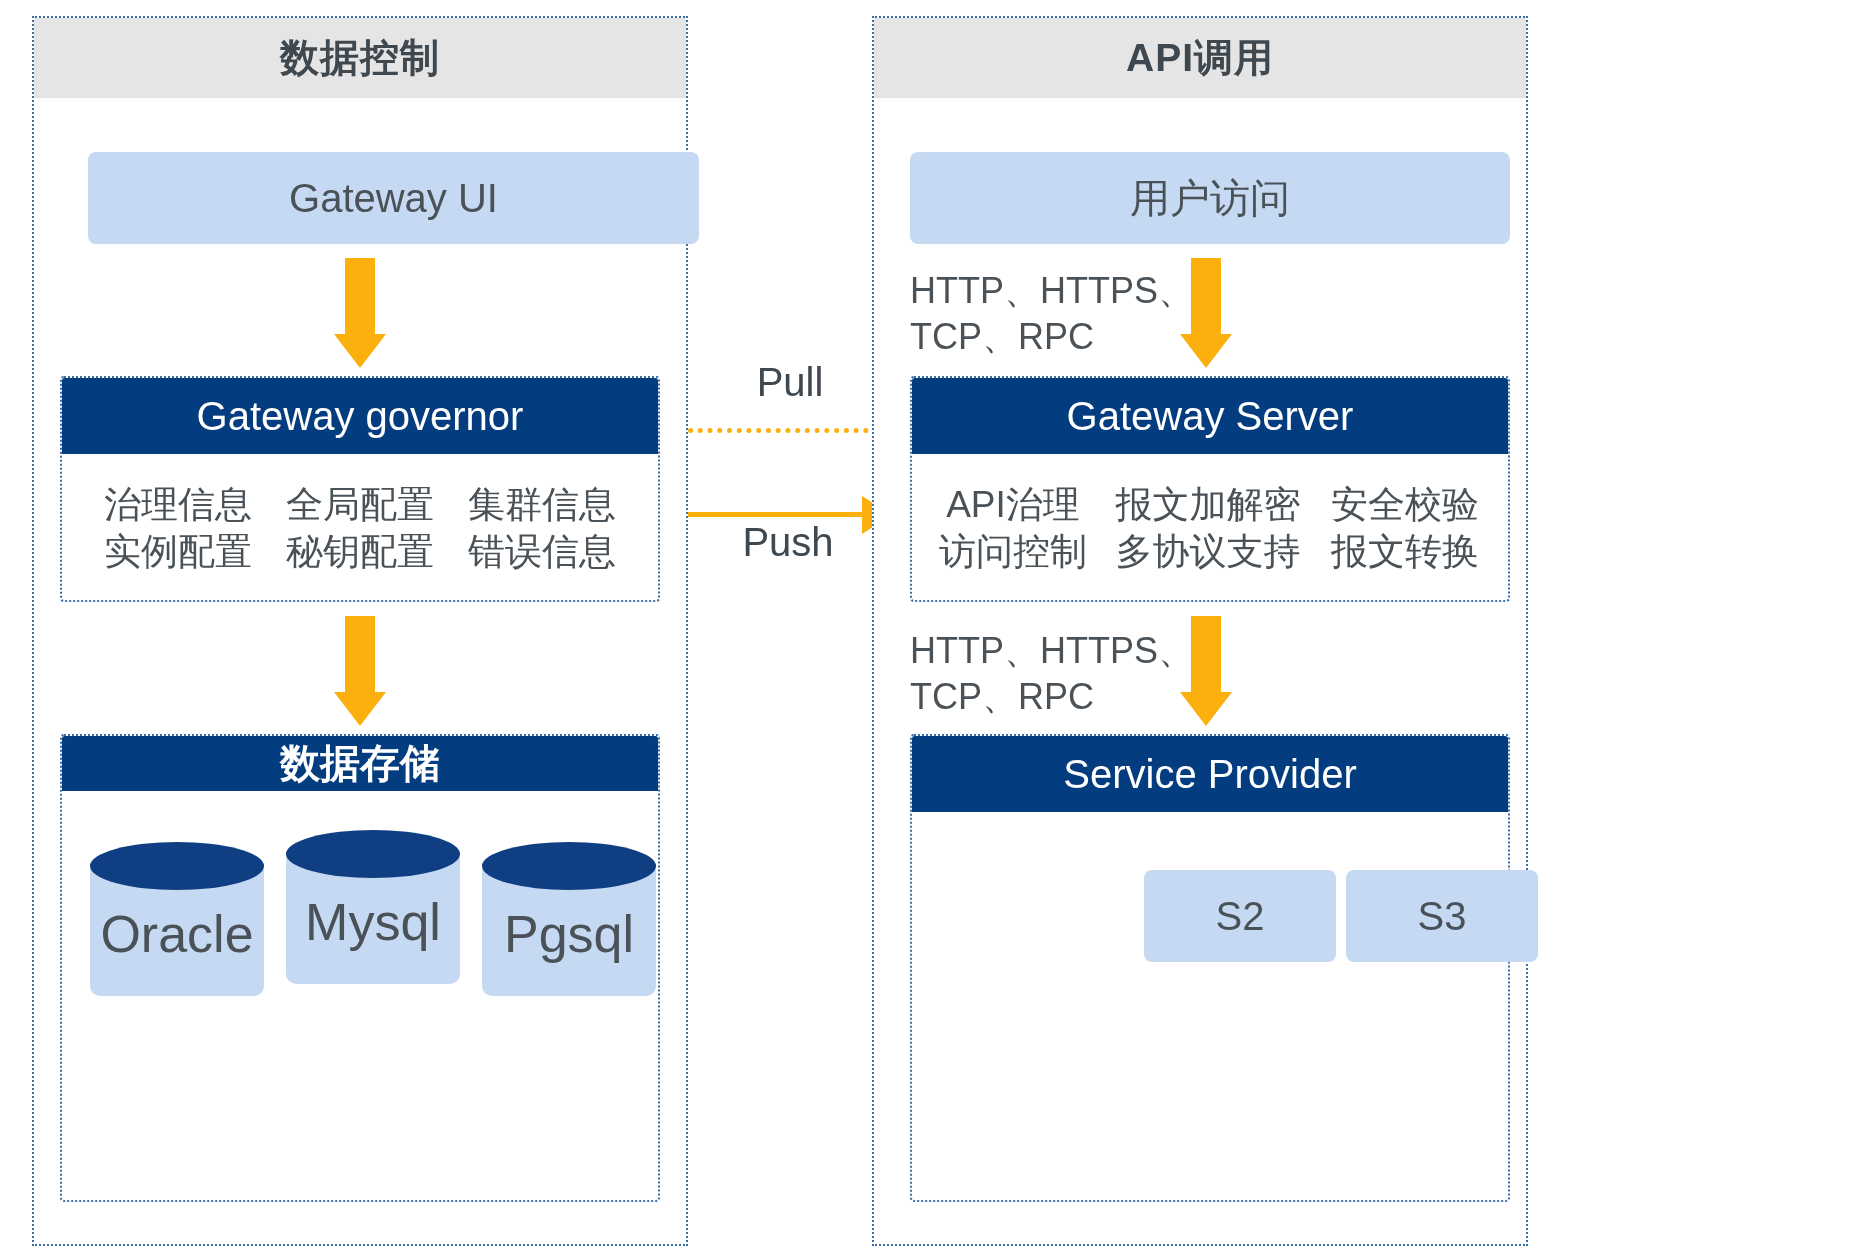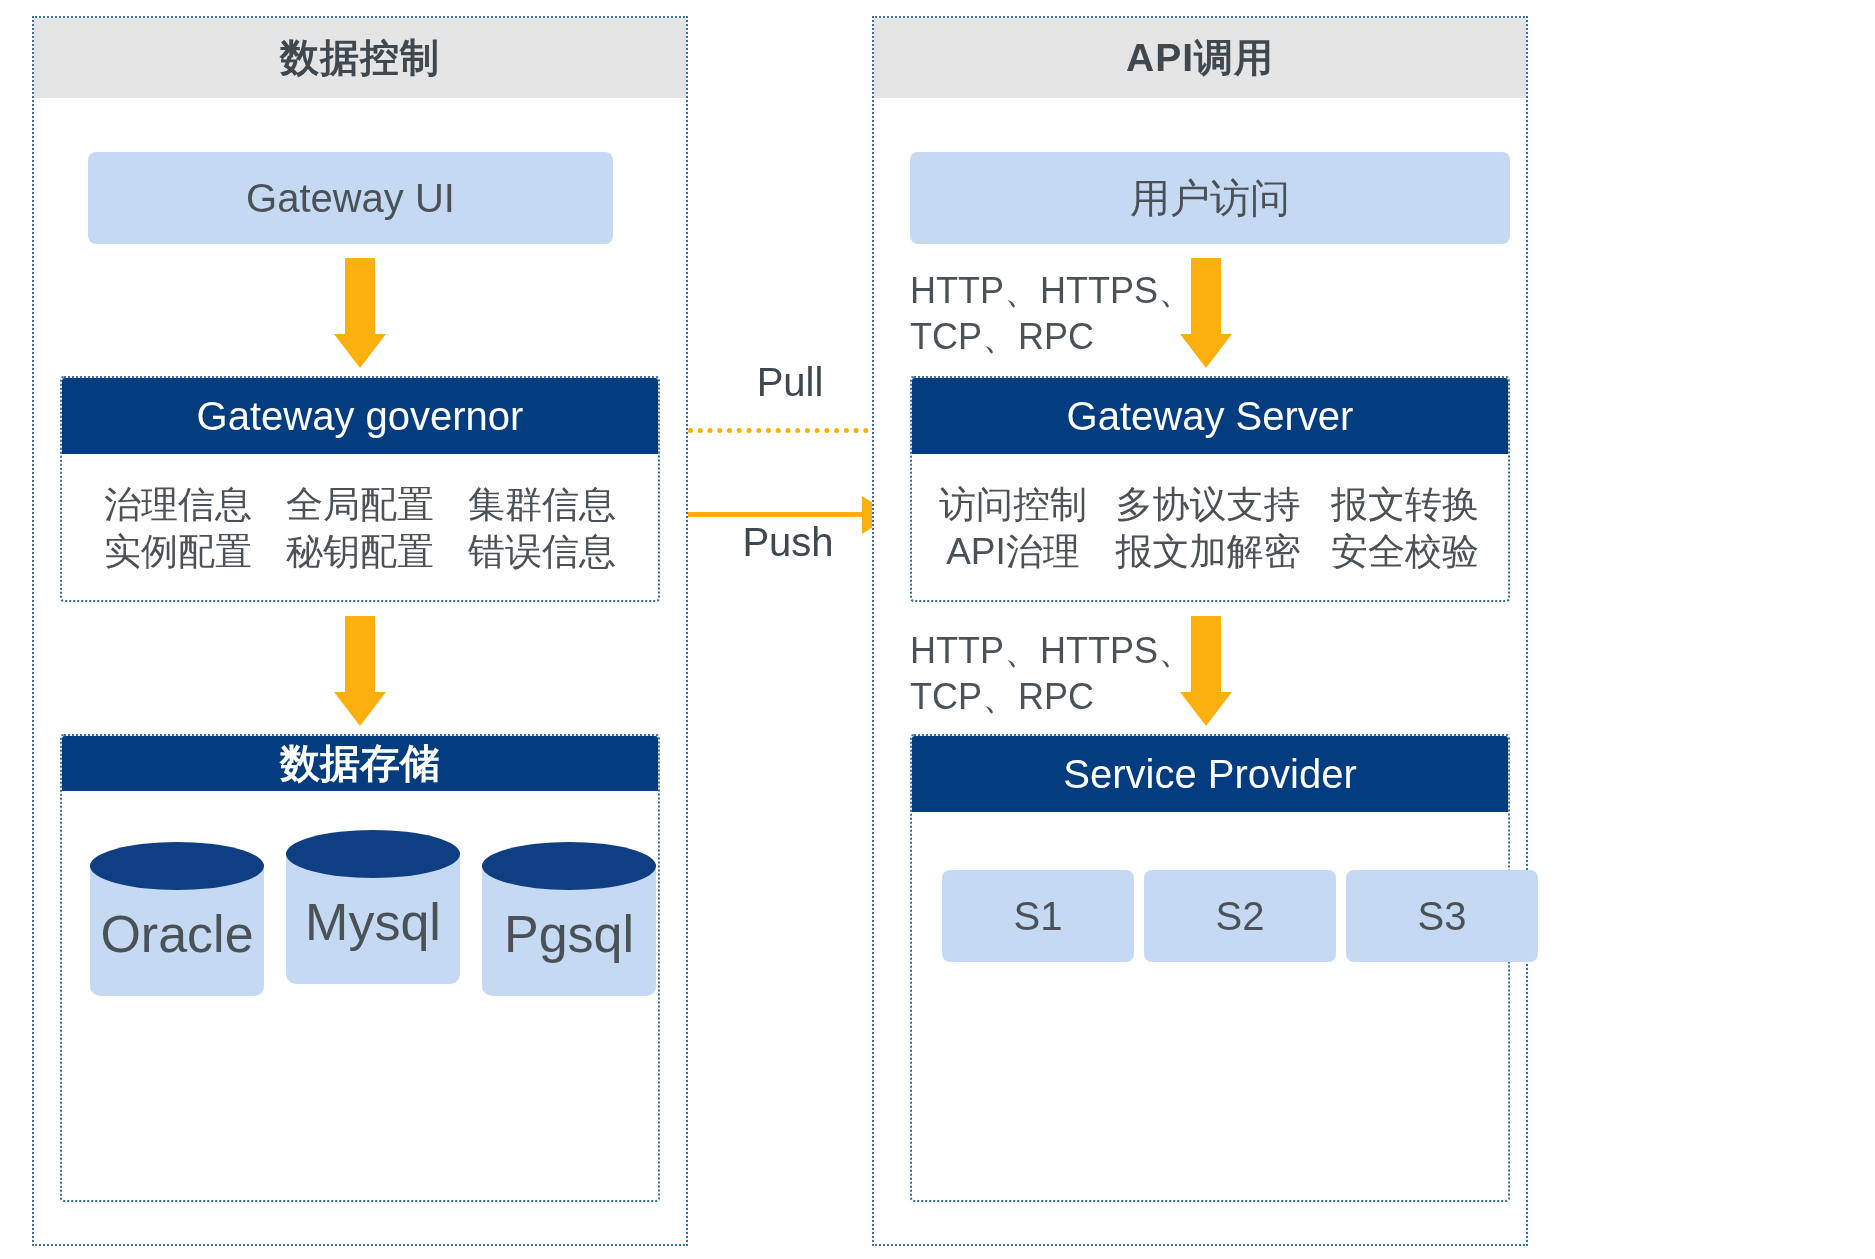--- a/index.html
+++ b/index.html
@@ -200,21 +200,21 @@
 </style>
 </head>
 <body>
 
 <div class="canvas">
 
   <div class="panel" id="panel-left">
     <div class="panel-header">数据控制</div>
   </div>
 
-  <div class="lightbox" style="left:88px; top:152px; width:525px; height:92px;">
+  <div class="lightbox" style="left:88px; top:152px; width:611px; height:92px;">
     <span>Gateway UI</span>
   </div>
 
   <div class="v-arrow" style="left:334px; top:258px; height:110px;">
     <div class="shaft" style="height:76px;"></div>
     <div class="head" style="top:76px;"></div>
   </div>
 
   <div class="card" style="left:60px; top:376px; width:600px; height:226px;">
     <div class="card-header" style="height:76px;">Gateway governor</div>
@@ -277,46 +277,43 @@
 
   <div class="v-arrow" style="left:1180px; top:258px; height:110px;">
     <div class="shaft" style="height:76px;"></div>
     <div class="head" style="top:76px;"></div>
   </div>
 
   <div class="card" style="left:910px; top:376px; width:600px; height:226px;">
     <div class="card-header" style="height:76px;">Gateway    Server</div>
     <div class="card-body" style="top:78px; height:144px;">
       <div class="feature-row">
+        <span class="cell" style="width:178px;">API治理</span>
+        <span class="cell" style="width:212px;">报文加解密</span>
+        <span class="cell" style="width:182px;">安全校验</span>
+      </div>
+      <div class="feature-row">
         <span class="cell" style="width:178px;">访问控制</span>
         <span class="cell" style="width:212px;">多协议支持</span>
         <span class="cell" style="width:182px;">报文转换</span>
       </div>
-      <div class="feature-row">
-        <span class="cell" style="width:178px;">API治理</span>
-        <span class="cell" style="width:212px;">报文加解密</span>
-        <span class="cell" style="width:182px;">安全校验</span>
-      </div>
     </div>
   </div>
 
   <div class="proto-label" style="left:910px; top:628px; width:330px;">HTTP、HTTPS、
 TCP、RPC</div>
 
   <div class="v-arrow" style="left:1180px; top:616px; height:110px;">
     <div class="shaft" style="height:76px;"></div>
     <div class="head" style="top:76px;"></div>
   </div>
 
   <div class="card" style="left:910px; top:734px; width:600px; height:468px;">
     <div class="card-header" style="height:76px;">Service Provider</div>
 
-    <div class="lightbox" style="left:30px; top:134px; width:192px; height:92px;">
-      <span>S1</span>
-    </div>
     <div class="lightbox" style="left:232px; top:134px; width:192px; height:92px;">
       <span>S2</span>
     </div>
     <div class="lightbox" style="left:434px; top:134px; width:192px; height:92px;">
       <span>S3</span>
     </div>
   </div>
 
 </div>
 

